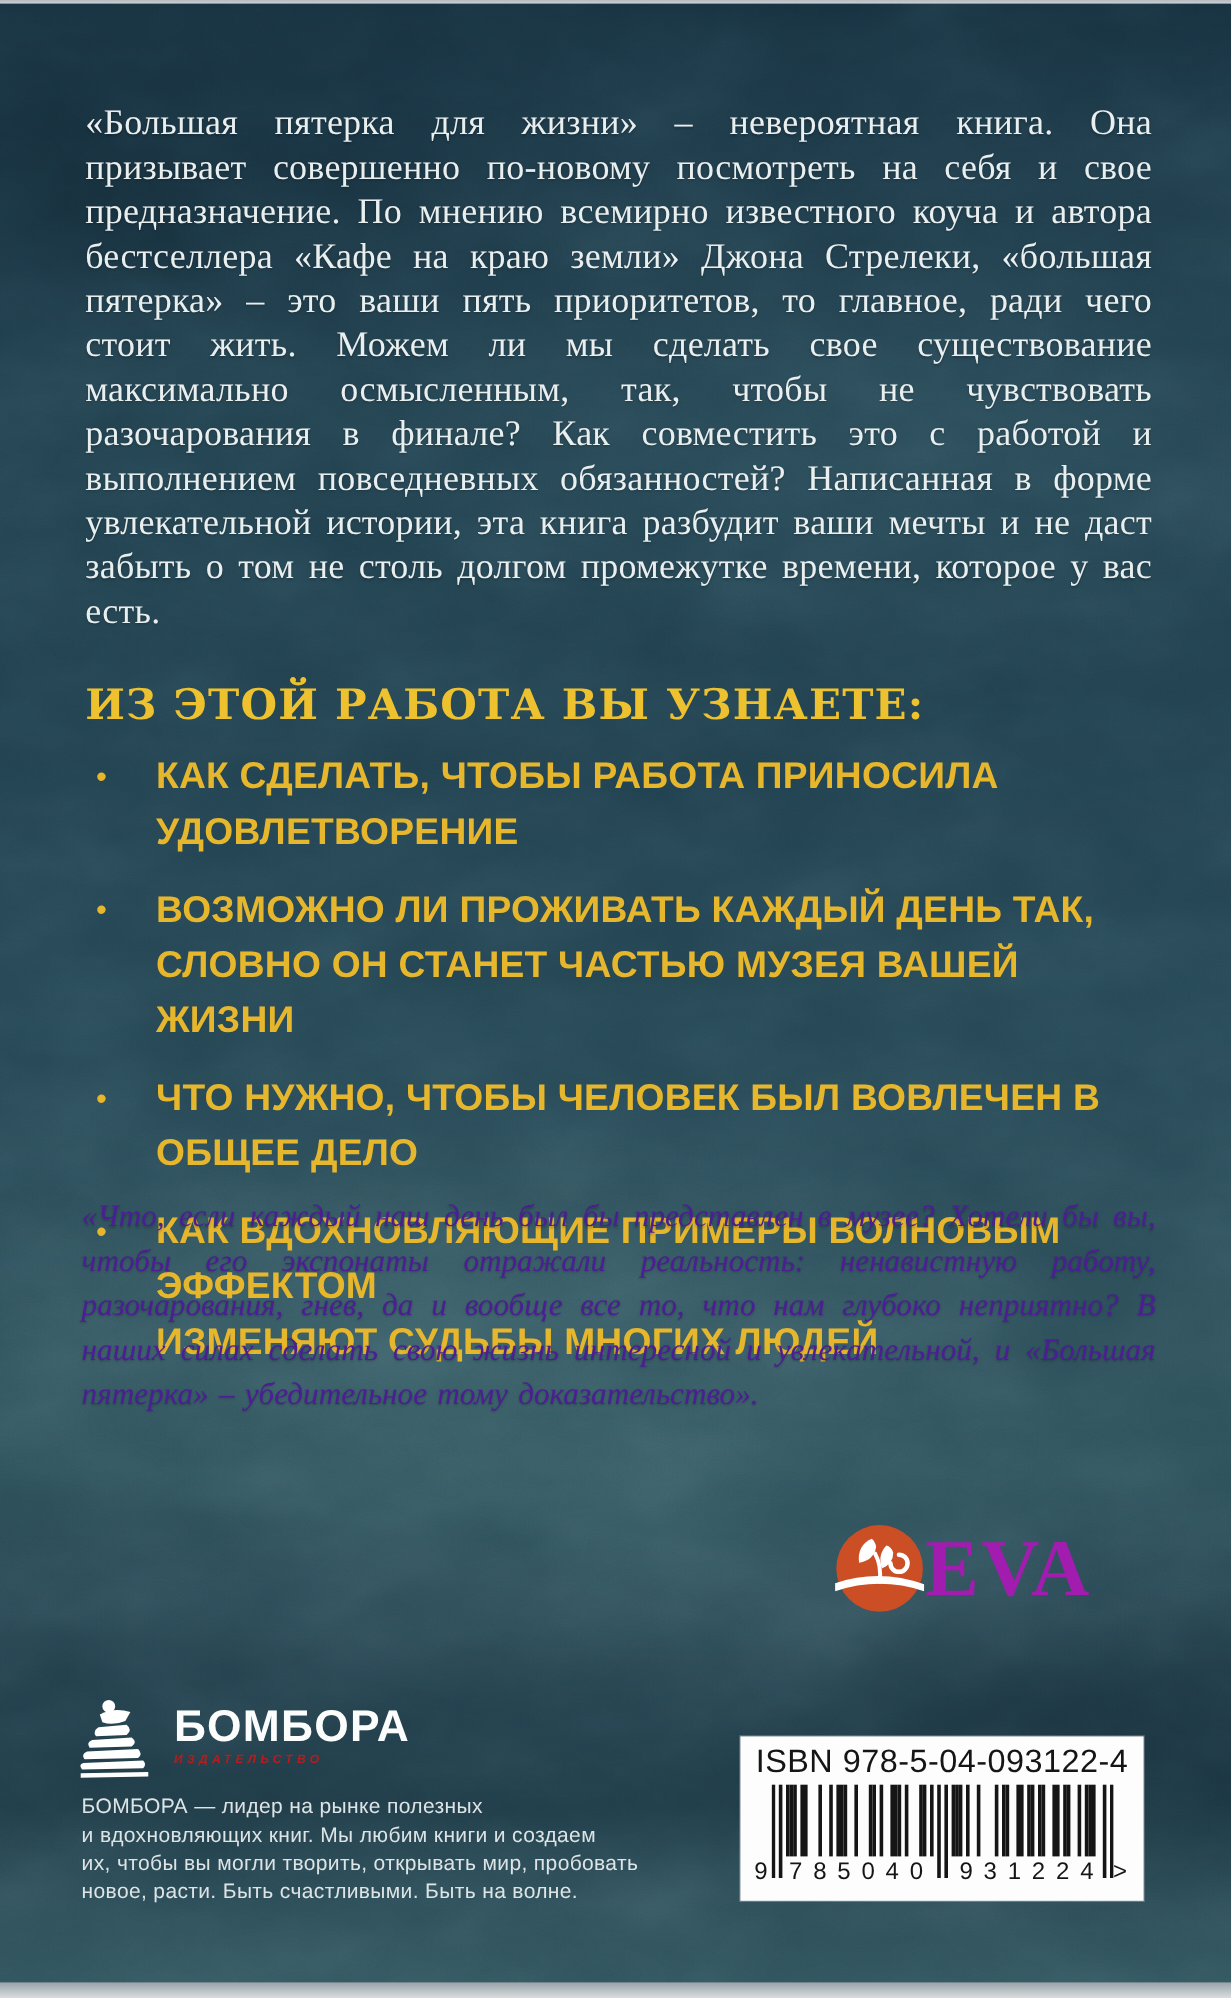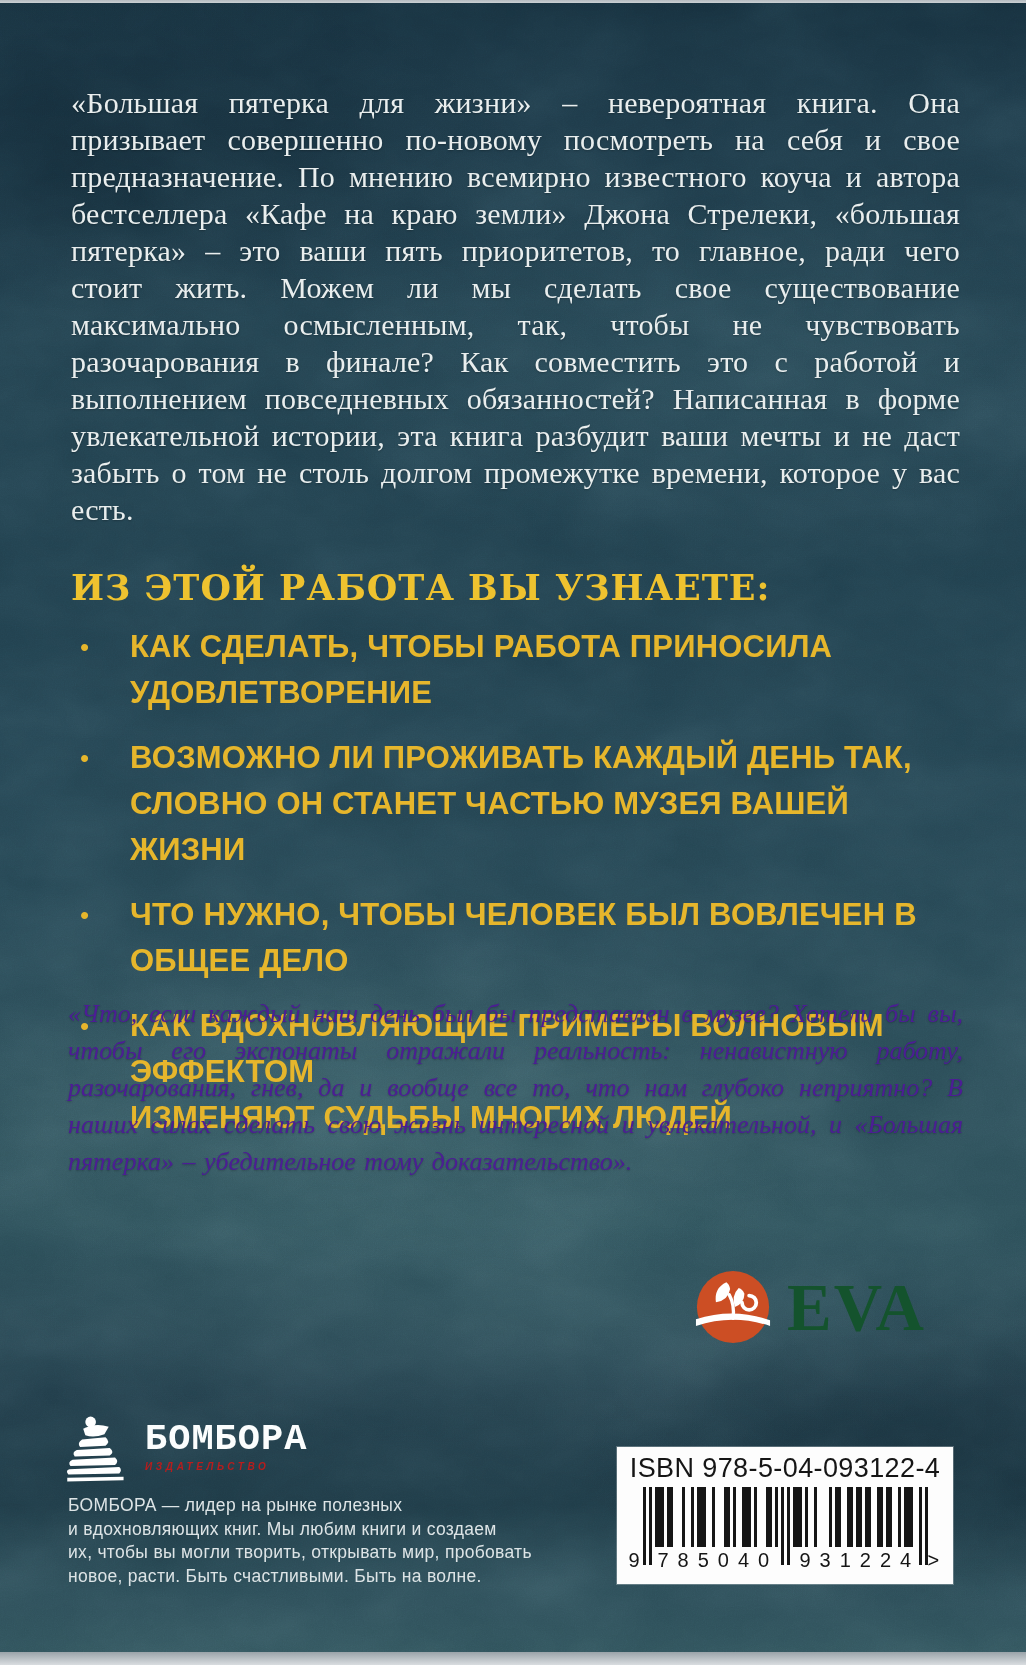--- a/index.html
+++ b/index.html
@@ -56,29 +56,29 @@
   .quote{
     position:absolute;left:68px;top:995px;width:895px;
     font-style:italic;font-size:26px;line-height:37px;color:#4c1d95;
     text-align:justify;word-spacing:2px;
     text-shadow:0 1px 2px rgba(0,0,0,.25);
   }
   .eva{position:absolute;left:695px;top:1268px;height:78px;display:flex;align-items:center;}
   .eva-icon{width:76px;height:76px;flex:0 0 76px;}
   .eva-text{
     font-family:"Liberation Serif",serif;font-weight:bold;
-    font-size:67px;color:#14532d;letter-spacing:2px;margin-left:16px;
+    font-size:67px;color:#a21caf;letter-spacing:2px;
     line-height:76px;
   }
   .bombora{position:absolute;left:63px;top:1415px;width:420px;}
   .bombora-head{display:flex;}
   .bombora-icon{width:68px;height:68px;flex:0 0 68px;}
   .bombora-names{margin-left:14px;padding-top:4px;}
   .bombora-name{
-    font-family:Liberation Mono, monospace;font-weight:bold;
+    font-family:Liberation Sans, sans-serif;font-weight:bold;
     font-size:37px;color:#fbfdfd;letter-spacing:1px;line-height:40px;
   }
   .bombora-tagline{
     font-family:"Liberation Sans",sans-serif;font-weight:bold;
     font-size:10px;color:#b91c1c;letter-spacing:3.6px;margin-top:2px;font-style:italic;
   }
   .publisher-desc{
     position:absolute;left:68px;top:1494px;width:470px;
     font-family:"Liberation Sans",sans-serif;
     font-size:17.5px;line-height:23.5px;color:#dde4e6;

